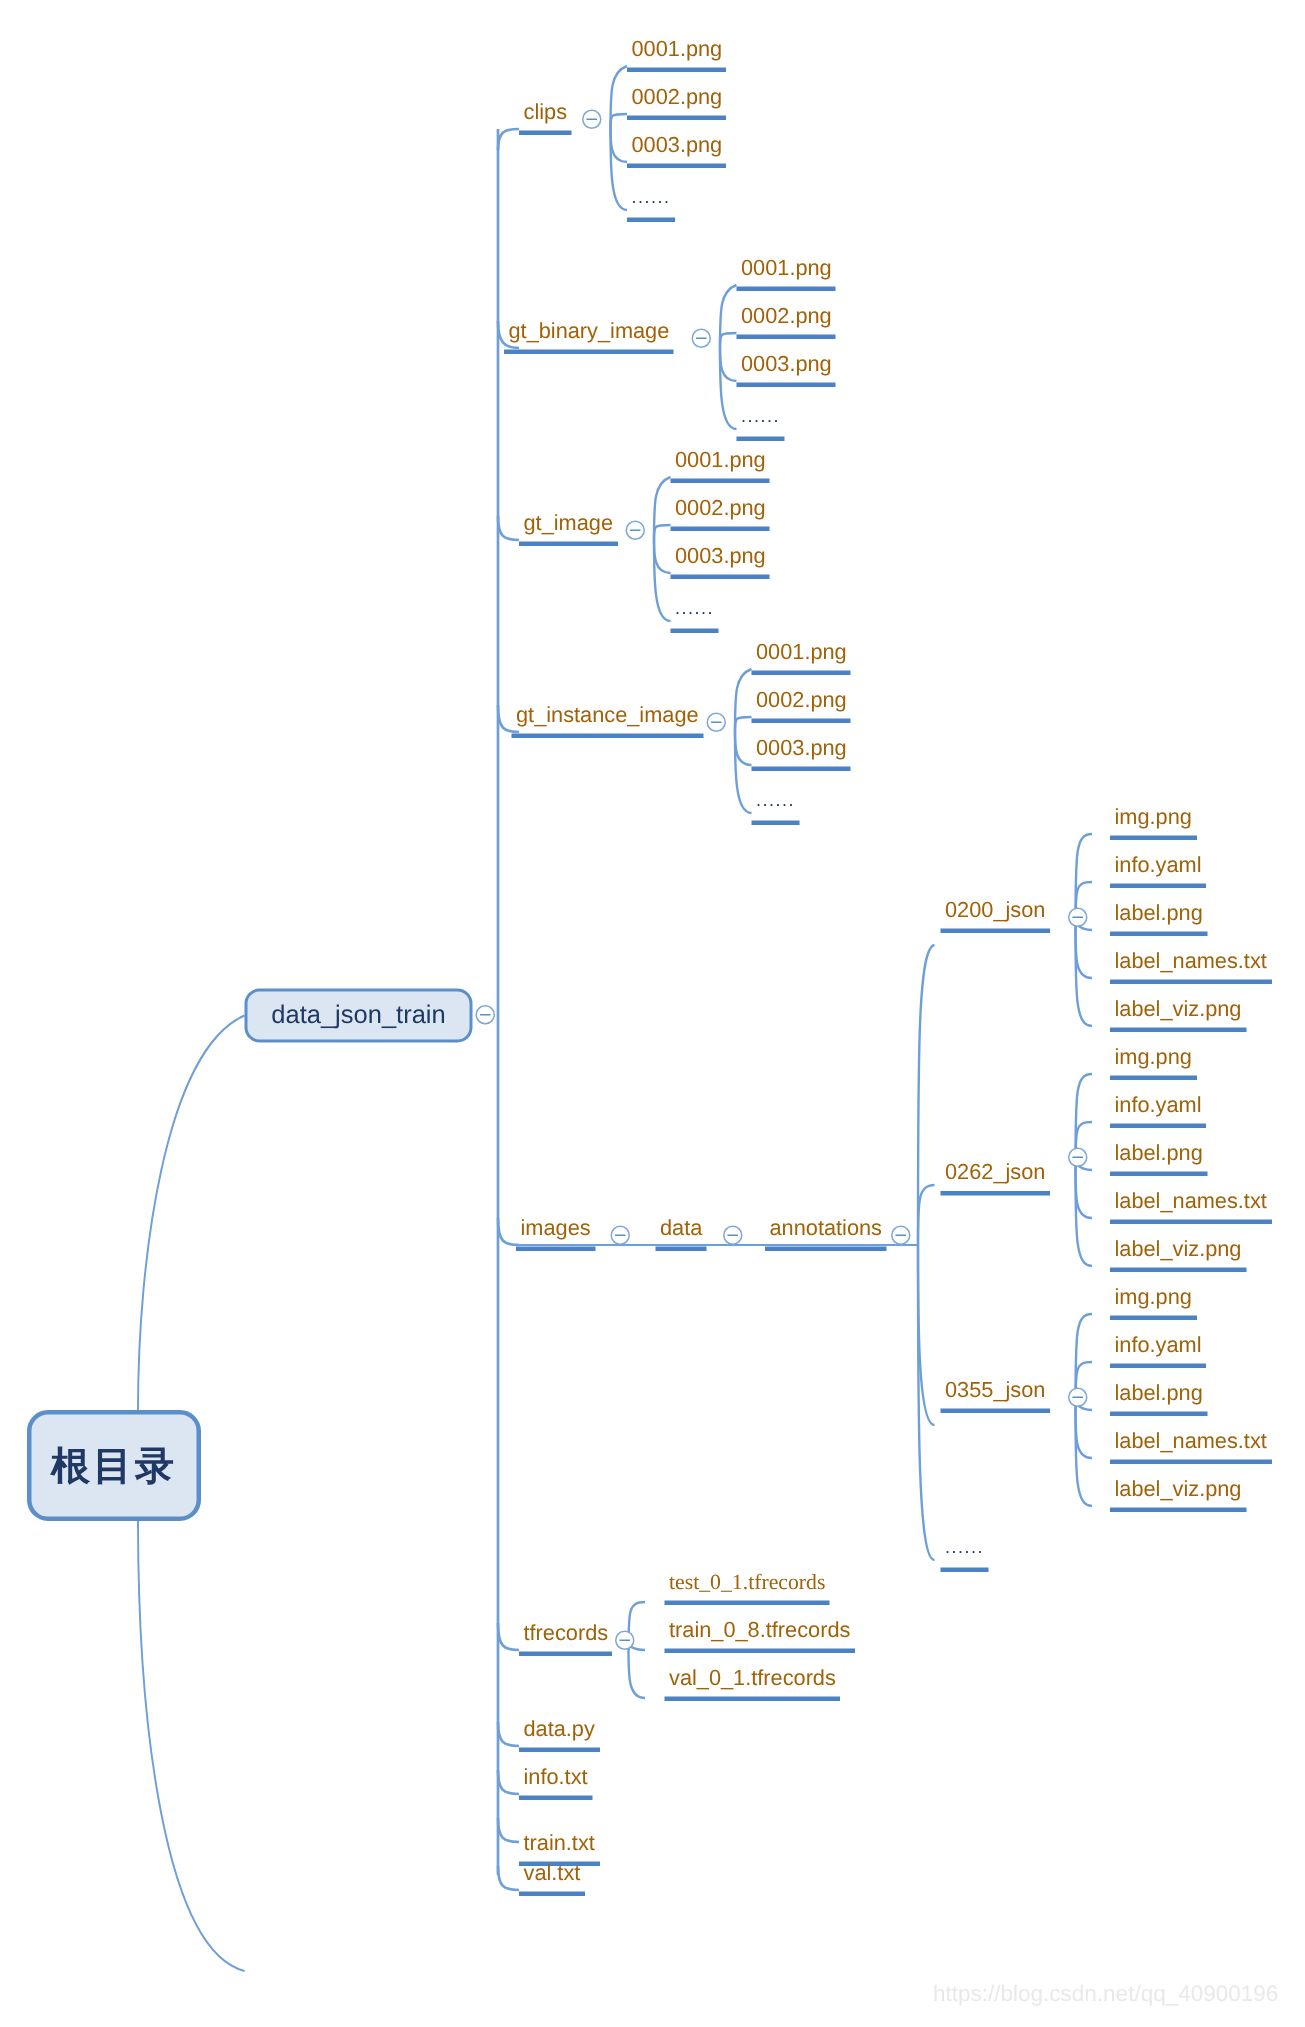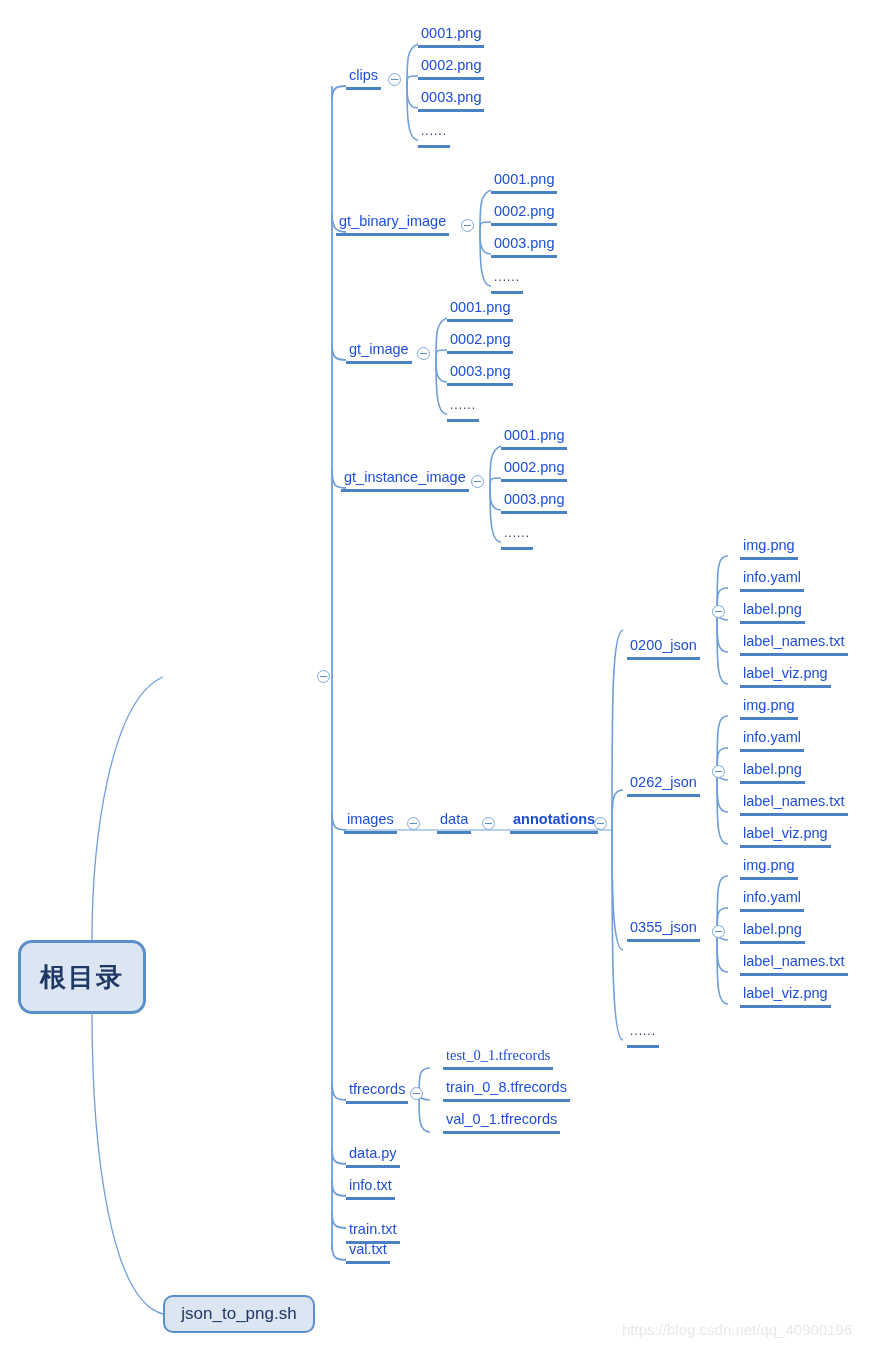--- a/index.html
+++ b/index.html
@@ -51,21 +51,21 @@
     font-size: 17px;
     font-weight: normal;
     color: #1f3864;
   }
 
   
   .unode {
     position: absolute;
     box-sizing: border-box;
     white-space: nowrap;
-    color: #1d4ed8;
+    color: #a16207;
     font-size: 14.5px;
     line-height: 19px;
     padding: 0 3px 2px 3px;
     border-bottom: 3.2px solid #4a82c4;
   }
   .unode.dots {
     color: #203864;
     font-size: 12px;
     letter-spacing: 1px;
     padding-bottom: 4px;
@@ -173,25 +173,25 @@
       <path d="M717,938 C717,960 717,972 728,972"></path>
       <path d="M717,938 C717,984 717,1004 728,1004"></path>
 
       <path d="M419,1100 C419,1074 419,1068 430,1068"></path>
       <path d="M419,1100 C419,1094 419,1100 430,1100"></path>
       <path d="M419,1100 C419,1118 419,1132 430,1132"></path>
 
     </g>
   </svg>
 
-  <div class="boxnode root" style="left:18px; top:940px; width:128px; height:74px;">根目录</div>
-
+  <div class="boxnode root" style="left:18px; top:940px; width:116px; height:74px;">根目录</div>
+
+  <div class="boxnode mid" style="left:163px; top:659px; width:152px; height:36px;">data_json_train</div>
   <span class="toggle" style="left:317px; top:670px;"></span>
 
-  <div class="boxnode mid" style="left:163px; top:1295px; width:152px; height:38px;">json_to_png.sh</div>
 
   <div class="unode" style="left:346px; top:66px;">clips</div>
   <span class="toggle" style="left:388px; top:73px;"></span>
 
   <div class="unode" style="left:418px; top:24px;">0001.png</div>
   <div class="unode" style="left:418px; top:56px;">0002.png</div>
   <div class="unode" style="left:418px; top:88px;">0003.png</div>
   <div class="unode dots" style="left:418px; top:122px;">......</div>
 
   <div class="unode" style="left:336px; top:212px;">gt_binary_image</div>
@@ -217,24 +217,24 @@
   <div class="unode" style="left:501px; top:458px;">0002.png</div>
   <div class="unode" style="left:501px; top:490px;">0003.png</div>
   <div class="unode dots" style="left:501px; top:524px;">......</div>
 
   <div class="unode chain" style="left:344px; top:810px;">images</div>
   <span class="toggle" style="left:407px; top:817px;"></span>
 
   <div class="unode chain" style="left:437px; top:810px;">data</div>
   <span class="toggle" style="left:482px; top:817px;"></span>
 
-  <div class="unode chain" style="left:510px; top:810px;font-weight:bold;">annotations</div>
+  <div class="unode chain" style="left:510px; top:810px;">annotations</div>
   <span class="toggle" style="left:594px; top:817px;"></span>
 
-  <div class="unode" style="left:627px; top:598px;margin-top:38px;">0200_json</div>
+  <div class="unode" style="left:627px; top:598px;">0200_json</div>
   <span class="toggle" style="left:712px; top:605px;"></span>
 
   <div class="unode" style="left:740px; top:536px;">img.png</div>
   <div class="unode" style="left:740px; top:568px;">info.yaml</div>
   <div class="unode" style="left:740px; top:600px;">label.png</div>
   <div class="unode" style="left:740px; top:632px;">label_names.txt</div>
   <div class="unode" style="left:740px; top:664px;">label_viz.png</div>
 
   <div class="unode" style="left:627px; top:758px;margin-top:15px;">0262_json</div>
   <span class="toggle" style="left:712px; top:765px;"></span>

